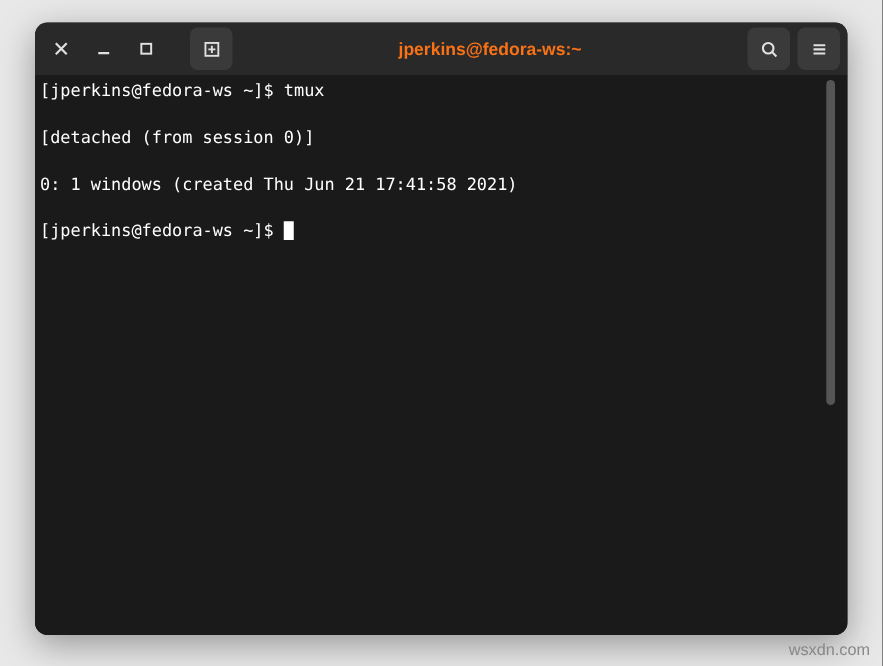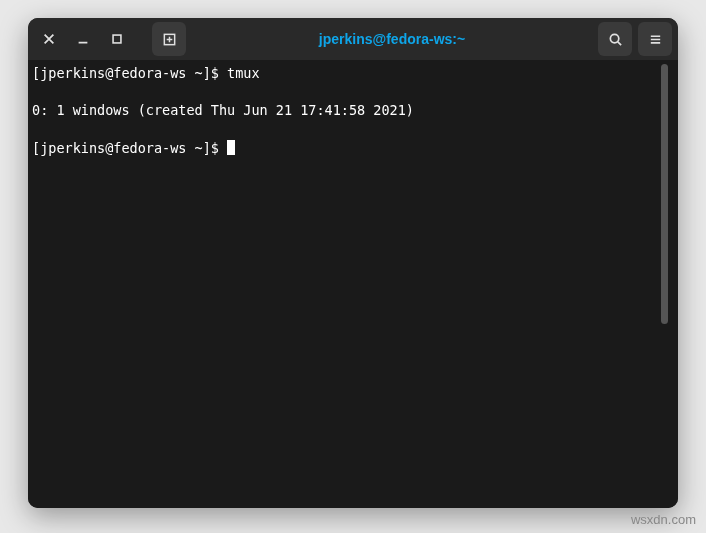--- a/index.html
+++ b/index.html
@@ -37,21 +37,21 @@
       gap: 4px;
     }
     .titlebar-left {
       display: flex;
       align-items: center;
       gap: 4px;
     }
     .titlebar-center {
       flex: 1;
       text-align: center;
-      color: #0ea5e9;
+      color: #f97316;
       font-size: 14px;
       font-weight: 600;
     }
     .titlebar-right {
       display: flex;
       align-items: center;
       gap: 6px;
     }
     .win-btn {
       width: 30px;
@@ -171,20 +171,21 @@
       <div class="tb-btn">
         <svg viewBox="0 0 16 16" stroke="currentColor" stroke-width="1.8">
             <path d="M3 4.5 L13 4.5 M3 8 L13 8 M3 11.5 L13 11.5"></path>
           </svg>
       </div>
     </div>
   </div>
 
   <div class="terminal">
     <div class="lines" id="term-lines"><span class="line"><span>[jperkins@fedora-ws ~]$ </span><span>tmux</span></span>
+<span class="line"><span>[detached (from session 0)]</span></span>
 <span class="line"><span>0: 1 windows (created Thu Jun 21 17:41:58 2021)</span></span>
 <span class="line"><span>[jperkins@fedora-ws ~]$ </span><span class="cursor"></span></span>
 </div>
     <div class="scrollbar">
       <div class="scroll-thumb"></div>
     </div>
   </div>
 </div>
 
 <div class="watermark">wsxdn.com</div>

